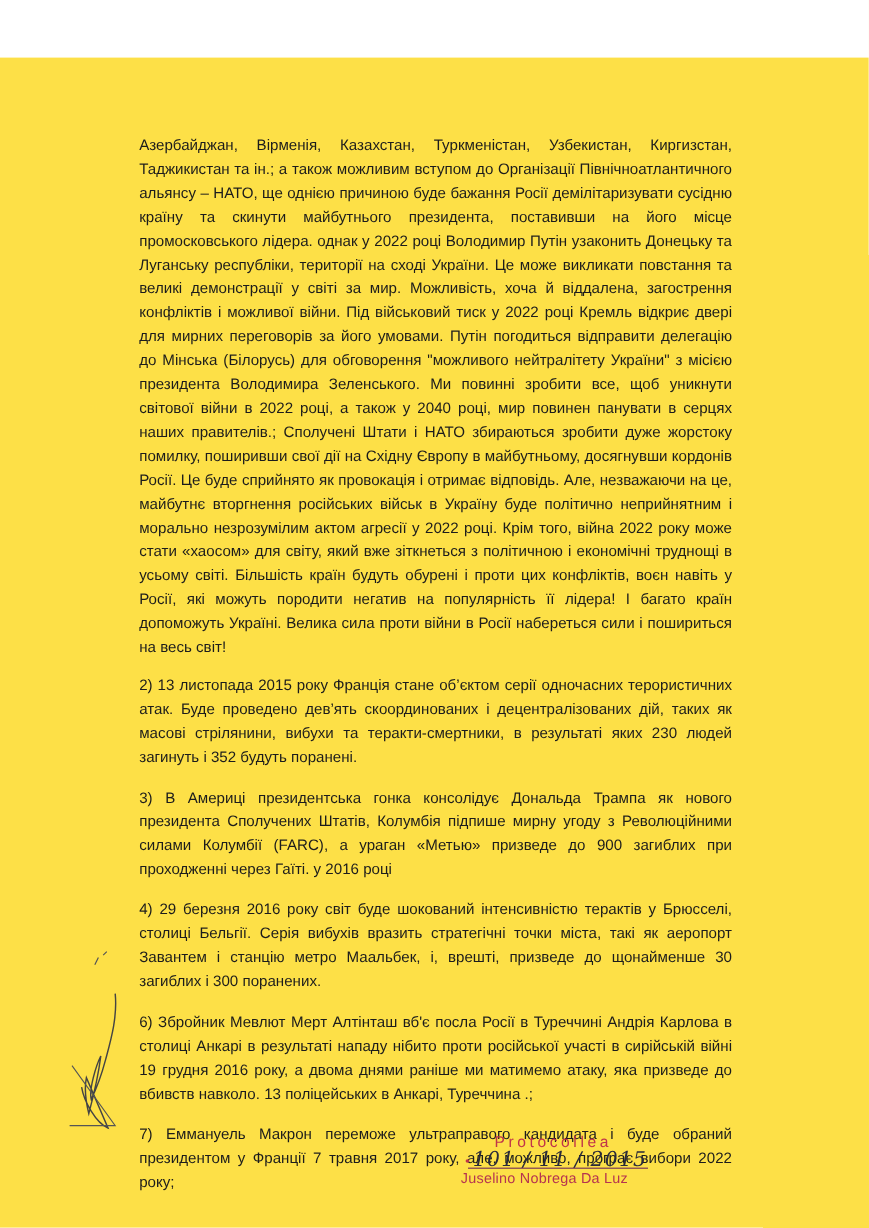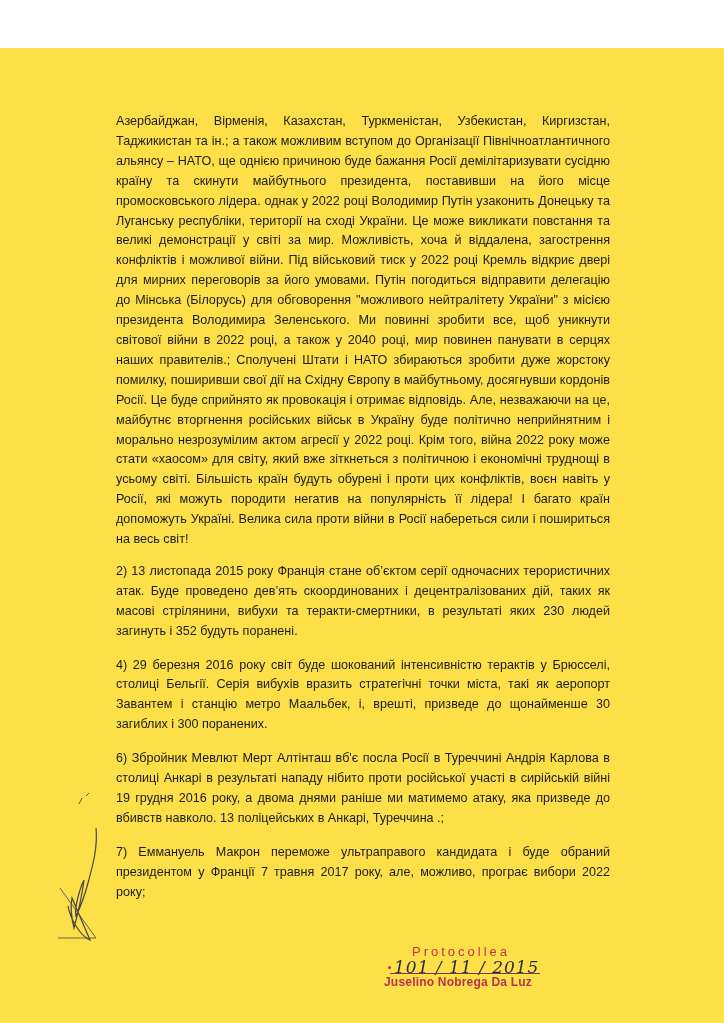--- a/index.html
+++ b/index.html
@@ -30,35 +30,35 @@
   .stamp-date {
     position: absolute; left: 10px; top: 13px; font-family: "DejaVu Serif", serif;
     font-style: italic; font-size: 17px; color: #2a2a3a; letter-spacing: 1px;
   }
   .stamp-line {
     position: absolute; left: 6px; top: 29px; width: 150px; height: 1px; background: #7a3a55;
   }
   .stamp-name {
     position: absolute; left: 0px; top: 31px; font-size: 12px; letter-spacing: 0.2px;
     color: #b63450;
-    font-weight: bold;
   }
   .stamp-dot {
     position: absolute; left: 4px; top: 22px; width: 3px; height: 3px; border-radius: 50%;
     background: #c0344a;
   }
   .signature { position: absolute; left: 40px; top: 740px; width: 80px; height: 170px; }
 </style>
 </head>
 <body>
 
 <div class="page">
   <div class="text">
     <p class="first">Азербайджан, Вірменія, Казахстан, Туркменістан, Узбекистан, Киргизстан, Таджикистан та ін.; а також можливим вступом до Організації Північноатлантичного альянсу – НАТО, ще однією причиною буде бажання Росії демілітаризувати сусідню країну та скинути майбутнього президента, поставивши на його місце промосковського лідера. однак у 2022 році Володимир Путін узаконить Донецьку та Луганську республіки, території на сході України. Це може викликати повстання та великі демонстрації у світі за мир. Можливість, хоча й віддалена, загострення конфліктів і можливої війни. Під військовий тиск у 2022 році Кремль відкриє двері для мирних переговорів за його умовами. Путін погодиться відправити делегацію до Мінська (Білорусь) для обговорення "можливого нейтралітету України" з місією президента Володимира Зеленського. Ми повинні зробити все, щоб уникнути світової війни в 2022 році, а також у 2040 році, мир повинен панувати в серцях наших правителів.; Сполучені Штати і НАТО збираються зробити дуже жорстоку помилку, поширивши свої дії на Східну Європу в майбутньому, досягнувши кордонів Росії. Це буде сприйнято як провокація і отримає відповідь. Але, незважаючи на це, майбутнє вторгнення російських військ в Україну буде політично неприйнятним і морально незрозумілим актом агресії у 2022 році. Крім того, війна 2022 року може стати «хаосом» для світу, який вже зіткнеться з політичною і економічні труднощі в усьому світі. Більшість країн будуть обурені і проти цих конфліктів, воєн навіть у Росії, які можуть породити негатив на популярність її лідера! І багато країн допоможуть Україні. Велика сила проти війни в Росії набереться сили і пошириться на весь світ!</p>
     <p>2) 13 листопада 2015 року Франція стане об’єктом серії одночасних терористичних атак. Буде проведено дев’ять скоординованих і децентралізованих дій, таких як масові стрілянини, вибухи та теракти-смертники, в результаті яких 230 людей загинуть і 352 будуть поранені.</p>
+    <p>3) В Америці президентська гонка консолідує Дональда Трампа як нового президента Сполучених Штатів, Колумбія підпише мирну угоду з Революційними силами Колумбії (FARC), а ураган «Метью» призведе до 900 загиблих при проходженні через Гаїті. у 2016 році</p>
     <p>4) 29 березня 2016 року світ буде шокований інтенсивністю терактів у Брюсселі, столиці Бельгії. Серія вибухів вразить стратегічні точки міста, такі як аеропорт Завантем і станцію метро Маальбек, і, врешті, призведе до щонайменше 30 загиблих і 300 поранених.</p>
     <p>6) Збройник Мевлют Мерт Алтінташ вб'є посла Росії в Туреччині Андрія Карлова в столиці Анкарі в результаті нападу нібито проти російської участі в сирійській війні 19 грудня 2016 року, а двома днями раніше ми матимемо атаку, яка призведе до вбивств навколо. 13 поліцейських в Анкарі, Туреччина .;</p>
     <p>7) Еммануель Макрон переможе ультраправого кандидата і буде обраний президентом у Франції 7 травня 2017 року, але, можливо, програє вибори 2022 року;</p>
   </div>
 
   <svg class="signature" viewBox="0 0 80 170">
     <path d="M42 10 l-3 6 M46 8 l3 -3" stroke="#555" stroke-width="1" fill="none"></path>
     <path d="M56 40 C58 60, 52 80, 48 95 C44 110, 40 120, 36 128 C34 120, 40 100, 44 92 C42 108, 38 125, 34 140 C32 132, 30 120, 32 110 L50 152 C40 148, 30 130, 28 118" stroke="#444" stroke-width="1.2" fill="none"></path>
     <path d="M20 100 L56 150 L18 150" stroke="#555" stroke-width="0.9" fill="none"></path>
   </svg>

